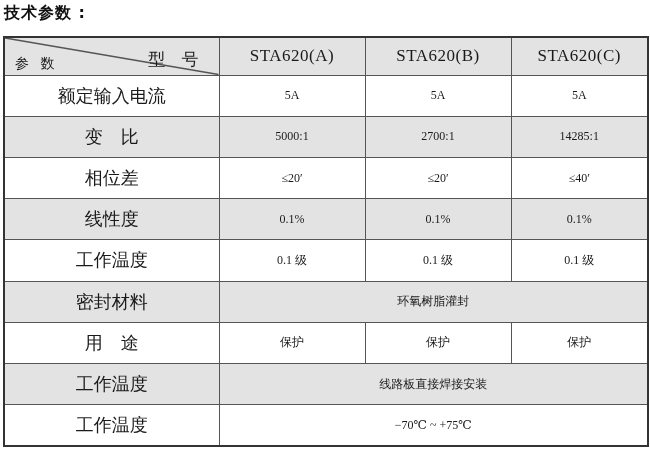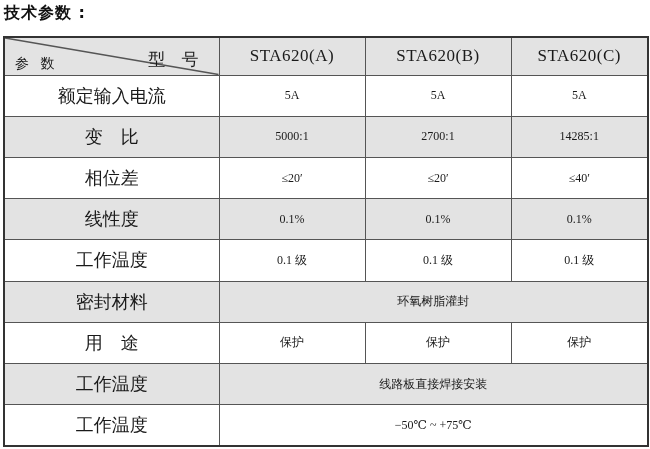--- a/index.html
+++ b/index.html
@@ -157,18 +157,18 @@
         <td class="value-cell">保护</td>
         <td class="value-cell">保护</td>
         <td class="value-cell">保护</td>
       </tr>
       <tr>
         <td class="param-label">工作温度</td>
         <td class="value-cell" colspan="3">线路板直接焊接安装</td>
       </tr>
       <tr>
         <td class="param-label">工作温度</td>
-        <td class="value-cell" colspan="3">−50℃ ~ +75℃</td>
+        <td class="value-cell" colspan="3">−70℃ ~ +75℃</td>
       </tr>
     </tbody>
   </table>
 
 </div>
 
 </body></html>

